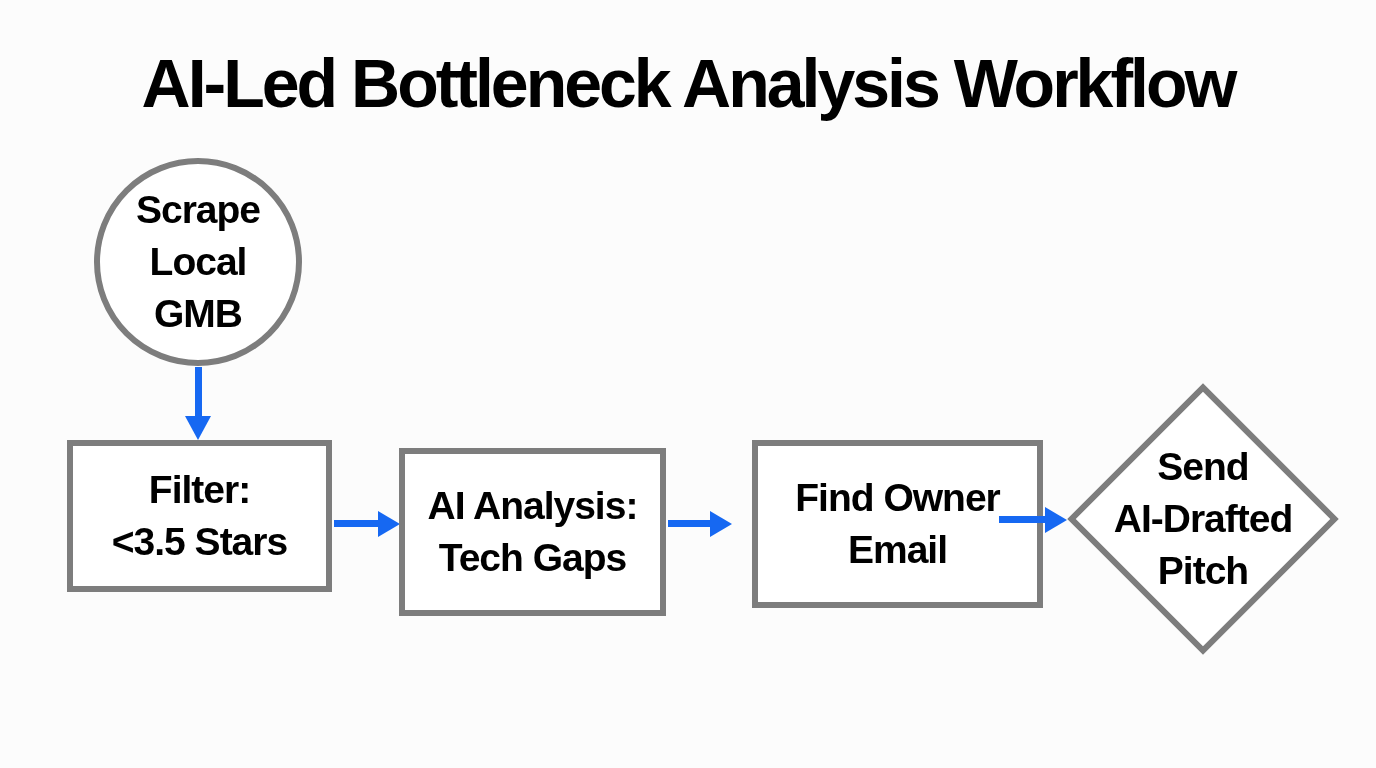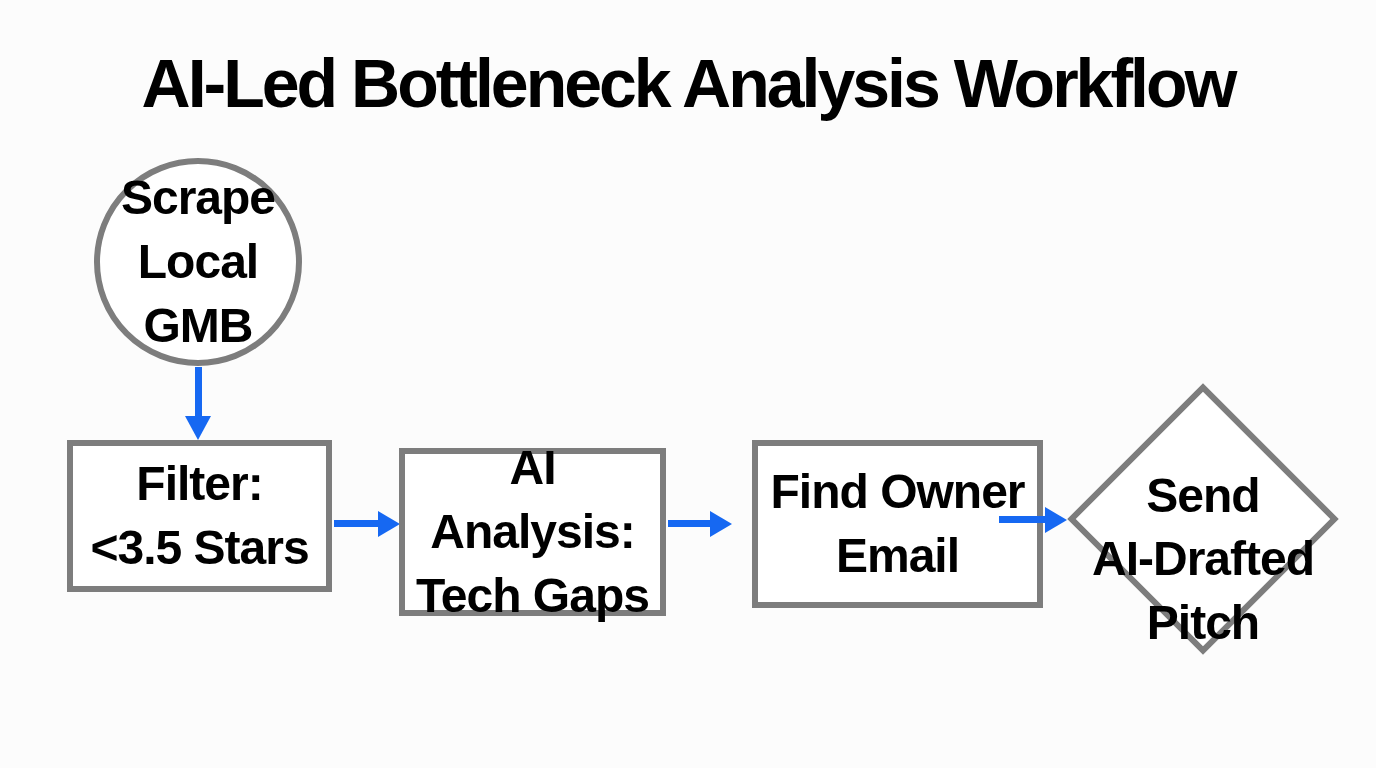--- a/index.html
+++ b/index.html
@@ -29,21 +29,21 @@
   .node {
     position: absolute;
     box-sizing: border-box;
     background: var(--node-fill, #ffffff);
     border: 6px solid var(--node-border, #7d7d7d);
     display: flex;
     align-items: center;
     justify-content: center;
   }
   .node-label {
-    font-size: 48px;
+    font-size: 39px;
     font-weight: 700;
     line-height: 1.33;
     letter-spacing: -1px;
     text-align: center;
     white-space: pre-line;
     color: var(--text, #000000);
   }
   .circle {
     left: 94px; top: 158px;
     width: 208px; height: 208px;
@@ -63,21 +63,21 @@
     width: 192px; height: 192px;
     box-sizing: border-box;
     background: var(--node-fill, #ffffff);
     border: 6px solid var(--node-border, #7d7d7d);
     transform: rotate(45deg);
   }
   .diamond-label-box {
     position: absolute;
     inset: 0;
     display: flex;
-    align-items: flex-end;
+    align-items: center;
     justify-content: center;
   }
   .edge-line {
     position: absolute;
     background: var(--arrow, #1668f2);
   }
   .head-down {
     position: absolute;
     width: 0; height: 0;
     border-left: 13px solid transparent;

